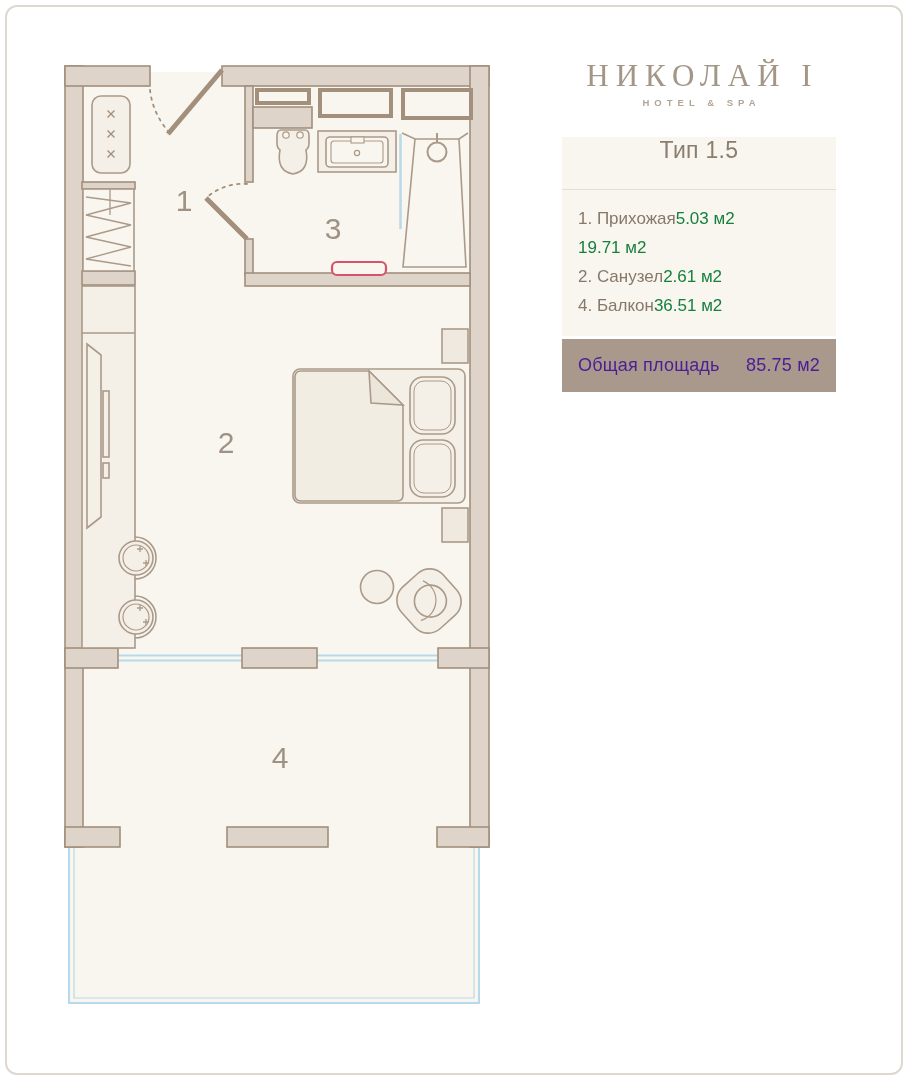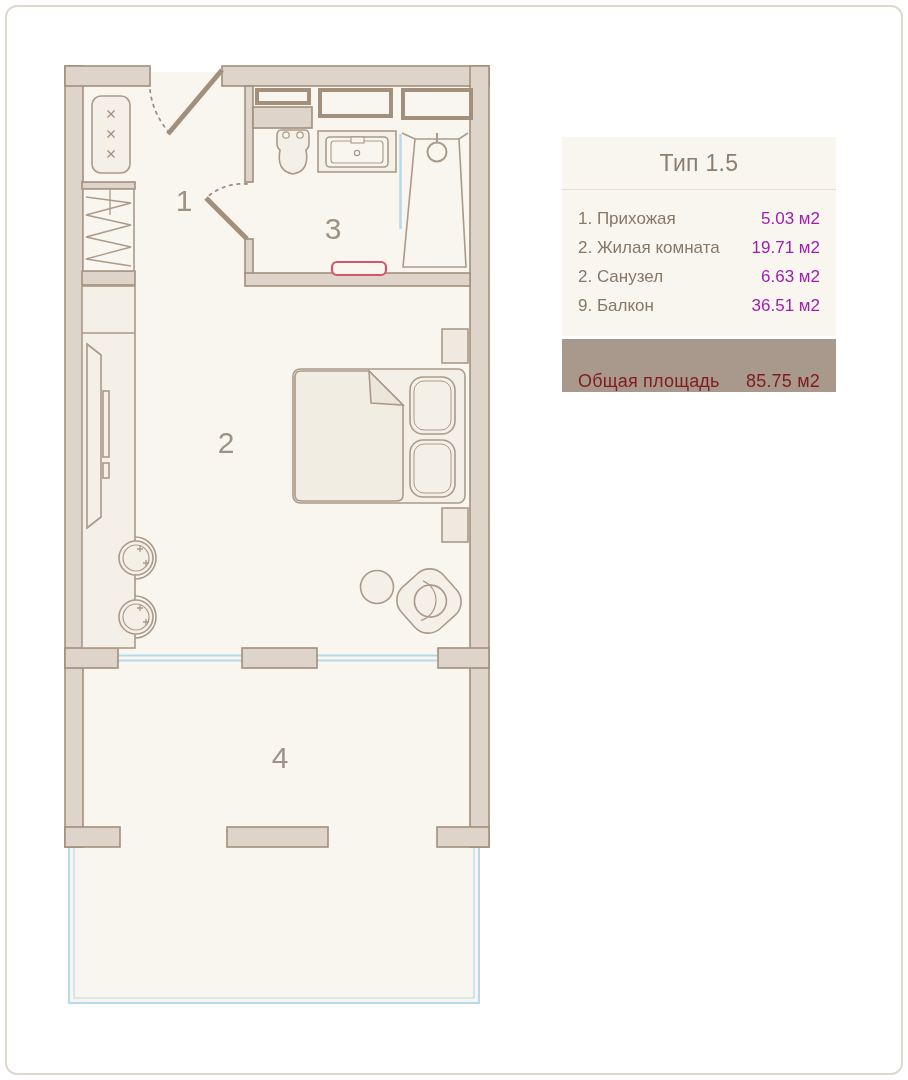--- a/index.html
+++ b/index.html
@@ -9,31 +9,31 @@
     border:2px solid #ded8cf;border-radius:12px;pointer-events:none;}
   .plan-svg{position:absolute;left:0;top:0;}
 
   .brand{position:absolute;left:562px;top:60px;width:274px;text-align:center;color:#a39686;}
   .brand-name{font-family:"Liberation Serif", serif;font-size:31px;line-height:31px;
     letter-spacing:7px;white-space:nowrap;padding-left:7px;}
   .brand-tagline{font-size:9.5px;font-weight:700;letter-spacing:5px;color:#b2a496;
     margin-top:6px;padding-left:5px;}
 
   .panel{position:absolute;left:562px;top:137px;width:274px;background:#f8f6ef;box-sizing:border-box;}
-  .panel-head{height:52px;display:flex;align-items:center;justify-content:center;
+  .panel-head{height:52px;display:flex;align-items:flex-start;justify-content:center;
     border-bottom:1px solid #e7ded3;}
   .panel-title{font-size:23px;color:#8b7e71;letter-spacing:.3px;}
   .room-list{padding:14px 16px 16px 16px;}
-  .room-row{display:flex;justify-content:space-between;align-items:baseline;
+  .room-row{display:flex;align-items:baseline;
     line-height:29px;font-size:17px;color:#877868;}
-  .room-row .area{color:#a21caf;}
+  .room-row .area{color:#15803d;}
 
   .total-bar{position:absolute;left:562px;top:339px;width:274px;height:53px;background:#a9998c;
-    display:flex;align-items:flex-end;justify-content:space-between;box-sizing:border-box;
-    padding:0 16px;color:#7f1d1d;font-size:18px;letter-spacing:.2px;}
+    display:flex;align-items:center;justify-content:space-between;box-sizing:border-box;
+    padding:0 16px;color:#4c1d95;font-size:18px;letter-spacing:.2px;}
 
   text.room-num{font-family:"Liberation Sans", sans-serif;font-size:30px;fill:#9e9285;}
 </style>
 </head>
 <body>
 
 <div class="stage">
 
   <svg class="plan-svg" width="908" height="1080" viewBox="0 0 908 1080">
 
@@ -171,40 +171,43 @@
     <rect x="332" y="262" width="54" height="13" rx="5" fill="#f8f6ef" stroke="#d5536b" stroke-width="2.2"></rect>
 
     <rect x="242" y="648" width="75" height="20" fill="#ded4ca" stroke="#a28f7c" stroke-width="1.6"></rect>
 
     <text x="184" y="211" text-anchor="middle" class="room-num">1</text>
     <text x="226" y="453" text-anchor="middle" class="room-num">2</text>
     <text x="333" y="239" text-anchor="middle" class="room-num">3</text>
     <text x="280" y="768" text-anchor="middle" class="room-num">4</text>
   </svg>
 
+  <div class="brand">
+    <div class="brand-name">НИКОЛАЙ I</div>
+    <div class="brand-tagline">HOTEL &amp; SPA</div>
+  </div>
 
   <div class="panel">
     <div class="panel-head">
       <span class="panel-title">Тип 1.5</span>
     </div>
     <div class="room-list">
       <div class="room-row">
         <span>1. Прихожая</span>
         <span class="area">5.03 м2</span>
       </div>
       <div class="room-row">
-        <span>2. Жилая комната</span>
         <span class="area">19.71 м2</span>
       </div>
       <div class="room-row">
         <span>2. Санузел</span>
-        <span class="area">6.63 м2</span>
-      </div>
-      <div class="room-row">
-        <span>9. Балкон</span>
+        <span class="area">2.61 м2</span>
+      </div>
+      <div class="room-row">
+        <span>4. Балкон</span>
         <span class="area">36.51 м2</span>
       </div>
     </div>
   </div>
 
   <div class="total-bar">
     <span>Общая площадь</span>
     <span>85.75 м2</span>
   </div>
 

